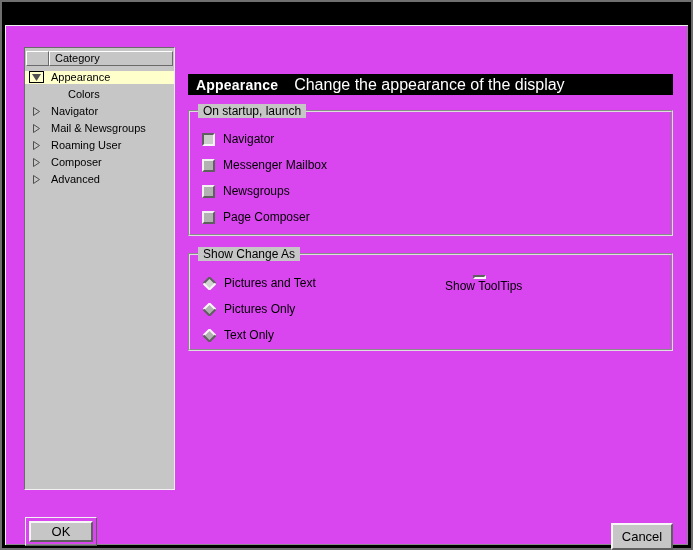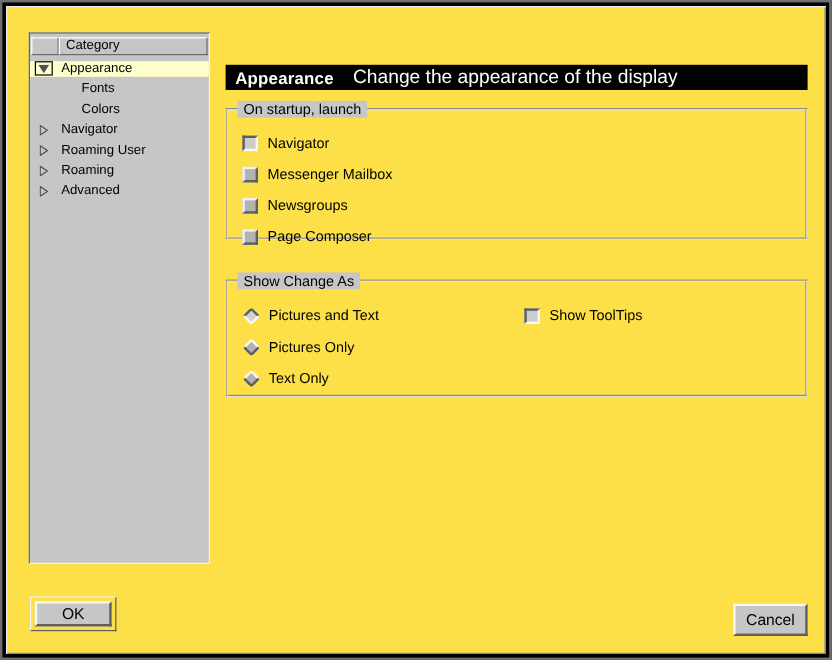--- a/index.html
+++ b/index.html
@@ -5,22 +5,23 @@
   html,body{margin:0;padding:0;}
   body{
     width:693px;height:550px;position:relative;background:#000;
     font-family:"Liberation Sans","DejaVu Sans",sans-serif;
     -webkit-font-smoothing:none;
   }
   
   .win-frame{position:absolute;inset:0;background:#6f6f6f;}
   .win-black{position:absolute;inset:2px;background:#000;}
   .win-content{
-    position:absolute;inset:3px;background:#fde047;
+    position:absolute;inset:3px;background:#d946ef;
     box-shadow:inset 1px 1px 0 #ededed, inset -1px -1px 0 #8a8a8a;
+    margin-top:20px;
   }
   
   .tree-panel{
     position:absolute;left:19px;top:22px;width:151px;height:443px;
     border:1px solid;border-color:#6a6a6a #f2f2f2 #f2f2f2 #6a6a6a;
     background:#c6c6c6;box-sizing:border-box;
   }
   .tree-header{display:flex;margin:3px 1px 5px 1px;height:15px;}
   .hdr-cell{
     background:#c6c6c6;border:1px solid;border-color:#fff #6a6a6a #6a6a6a #fff;
@@ -100,72 +101,77 @@
 
         <div class="tree-row selected">
           <span class="tri-btn">
             <svg width="9" height="7" viewBox="0 0 9 7">
                 <polygon points="0,0 9,0 4.5,7" fill="#4f4f4f"></polygon>
               </svg>
           </span>
           <span class="tree-label-l0">Appearance</span>
         </div>
 
-        <div class="tree-row">
-          <span class="tree-label-l1">Fonts</span>
-        </div>
 
         <div class="tree-row">
           <span class="tree-label-l1">Colors</span>
         </div>
 
         <div class="tree-row">
           <span class="tri-plain">
             <svg width="7" height="9" viewBox="0 0 7 9">
                 <polygon points="0.5,0.5 6.5,4.5 0.5,8.5" fill="#c6c6c6" stroke="#4f4f4f" stroke-width="1"></polygon>
               </svg>
           </span>
           <span class="tree-label-l0">Navigator</span>
         </div>
 
+        <div class="tree-row">
+          <span class="tri-plain">
+            <svg width="7" height="9" viewBox="0 0 7 9">
+                <polygon points="0.5,0.5 6.5,4.5 0.5,8.5" fill="#c6c6c6" stroke="#4f4f4f" stroke-width="1"></polygon>
+              </svg>
+          </span>
+          <span class="tree-label-l0">Mail &amp; Newsgroups</span>
+        </div>
 
         <div class="tree-row">
           <span class="tri-plain">
             <svg width="7" height="9" viewBox="0 0 7 9">
                 <polygon points="0.5,0.5 6.5,4.5 0.5,8.5" fill="#c6c6c6" stroke="#4f4f4f" stroke-width="1"></polygon>
               </svg>
           </span>
           <span class="tree-label-l0">Roaming User</span>
         </div>
 
         <div class="tree-row">
           <span class="tri-plain">
             <svg width="7" height="9" viewBox="0 0 7 9">
                 <polygon points="0.5,0.5 6.5,4.5 0.5,8.5" fill="#c6c6c6" stroke="#4f4f4f" stroke-width="1"></polygon>
               </svg>
           </span>
-          <span class="tree-label-l0">Roaming</span>
+          <span class="tree-label-l0">Composer</span>
         </div>
 
         <div class="tree-row">
           <span class="tri-plain">
             <svg width="7" height="9" viewBox="0 0 7 9">
                 <polygon points="0.5,0.5 6.5,4.5 0.5,8.5" fill="#c6c6c6" stroke="#4f4f4f" stroke-width="1"></polygon>
               </svg>
           </span>
           <span class="tree-label-l0">Advanced</span>
         </div>
       </div>
 
       <div class="page-header">
         <span class="t">Appearance</span>
         <span class="s">Change the appearance of the display</span>
       </div>
 
-      <div class="group" style="top:85px;height:110px;">
+      <div class="group" style="top:85px;height:126px;">
         <span class="group-title">On startup, launch</span>
 
         <div class="opt-row" style="left:12px;top:19px;">
           <span class="checkbox checked"></span>
           <span class="opt-label">Navigator</span>
         </div>
         <div class="opt-row" style="left:12px;top:45px;">
           <span class="checkbox unchecked"></span>
           <span class="opt-label">Messenger Mailbox</span>
         </div>
@@ -208,21 +214,21 @@
           <span>
             <svg width="13" height="13" viewBox="0 0 13 13">
               <polygon points="6.5,0.5 12.5,6.5 6.5,12.5 0.5,6.5" fill="#b2b2b2"></polygon>
               <polyline points="0.5,6.5 6.5,0.5 12.5,6.5" fill="none" stroke="#f7f7f7" stroke-width="2"></polyline>
               <polyline points="12.5,6.5 6.5,12.5 0.5,6.5" fill="none" stroke="#5f5f5f" stroke-width="2"></polyline>
             </svg>
           </span>
           <span class="opt-label">Text Only</span>
         </div>
 
-        <div class="opt-row" style="left:247px;top:20px;">
+        <div class="opt-row" style="left:247px;top:20px;flex-direction:column;">
           <span class="checkbox checked"></span>
           <span class="opt-label">Show ToolTips</span>
         </div>
       </div>
 
       <div class="default-ring">
         <div class="btn btn-ok">OK</div>
       </div>
       <div class="btn btn-cancel">Cancel</div>
 

